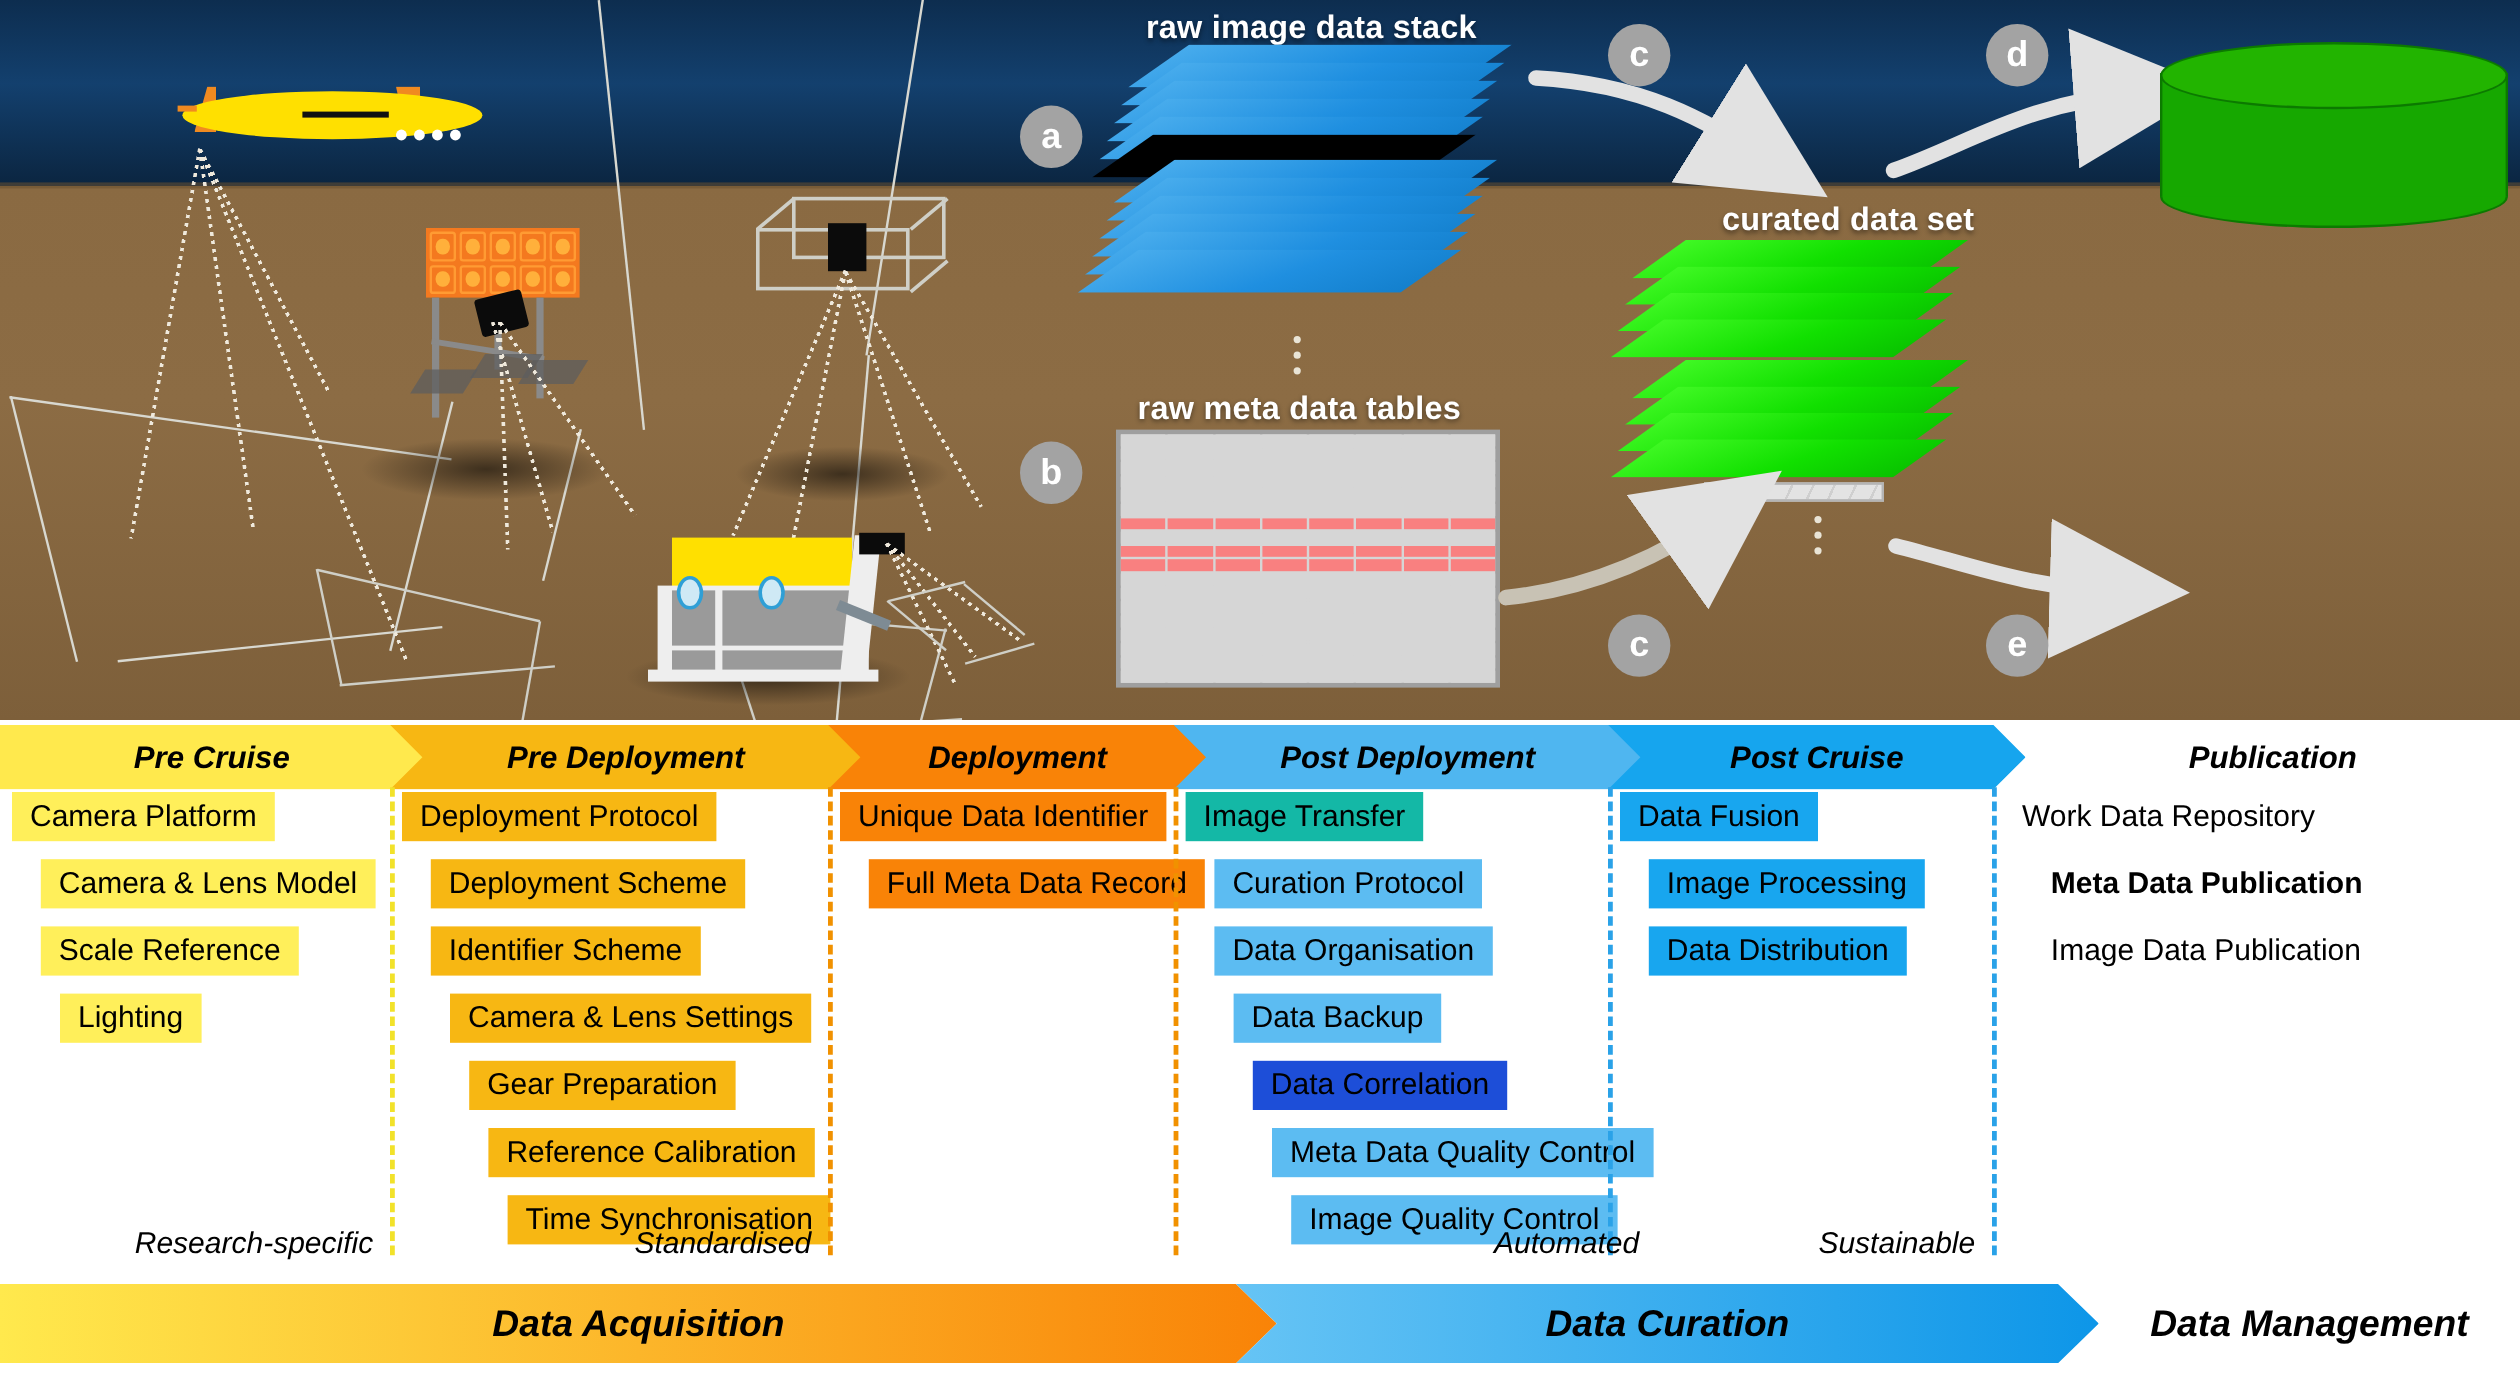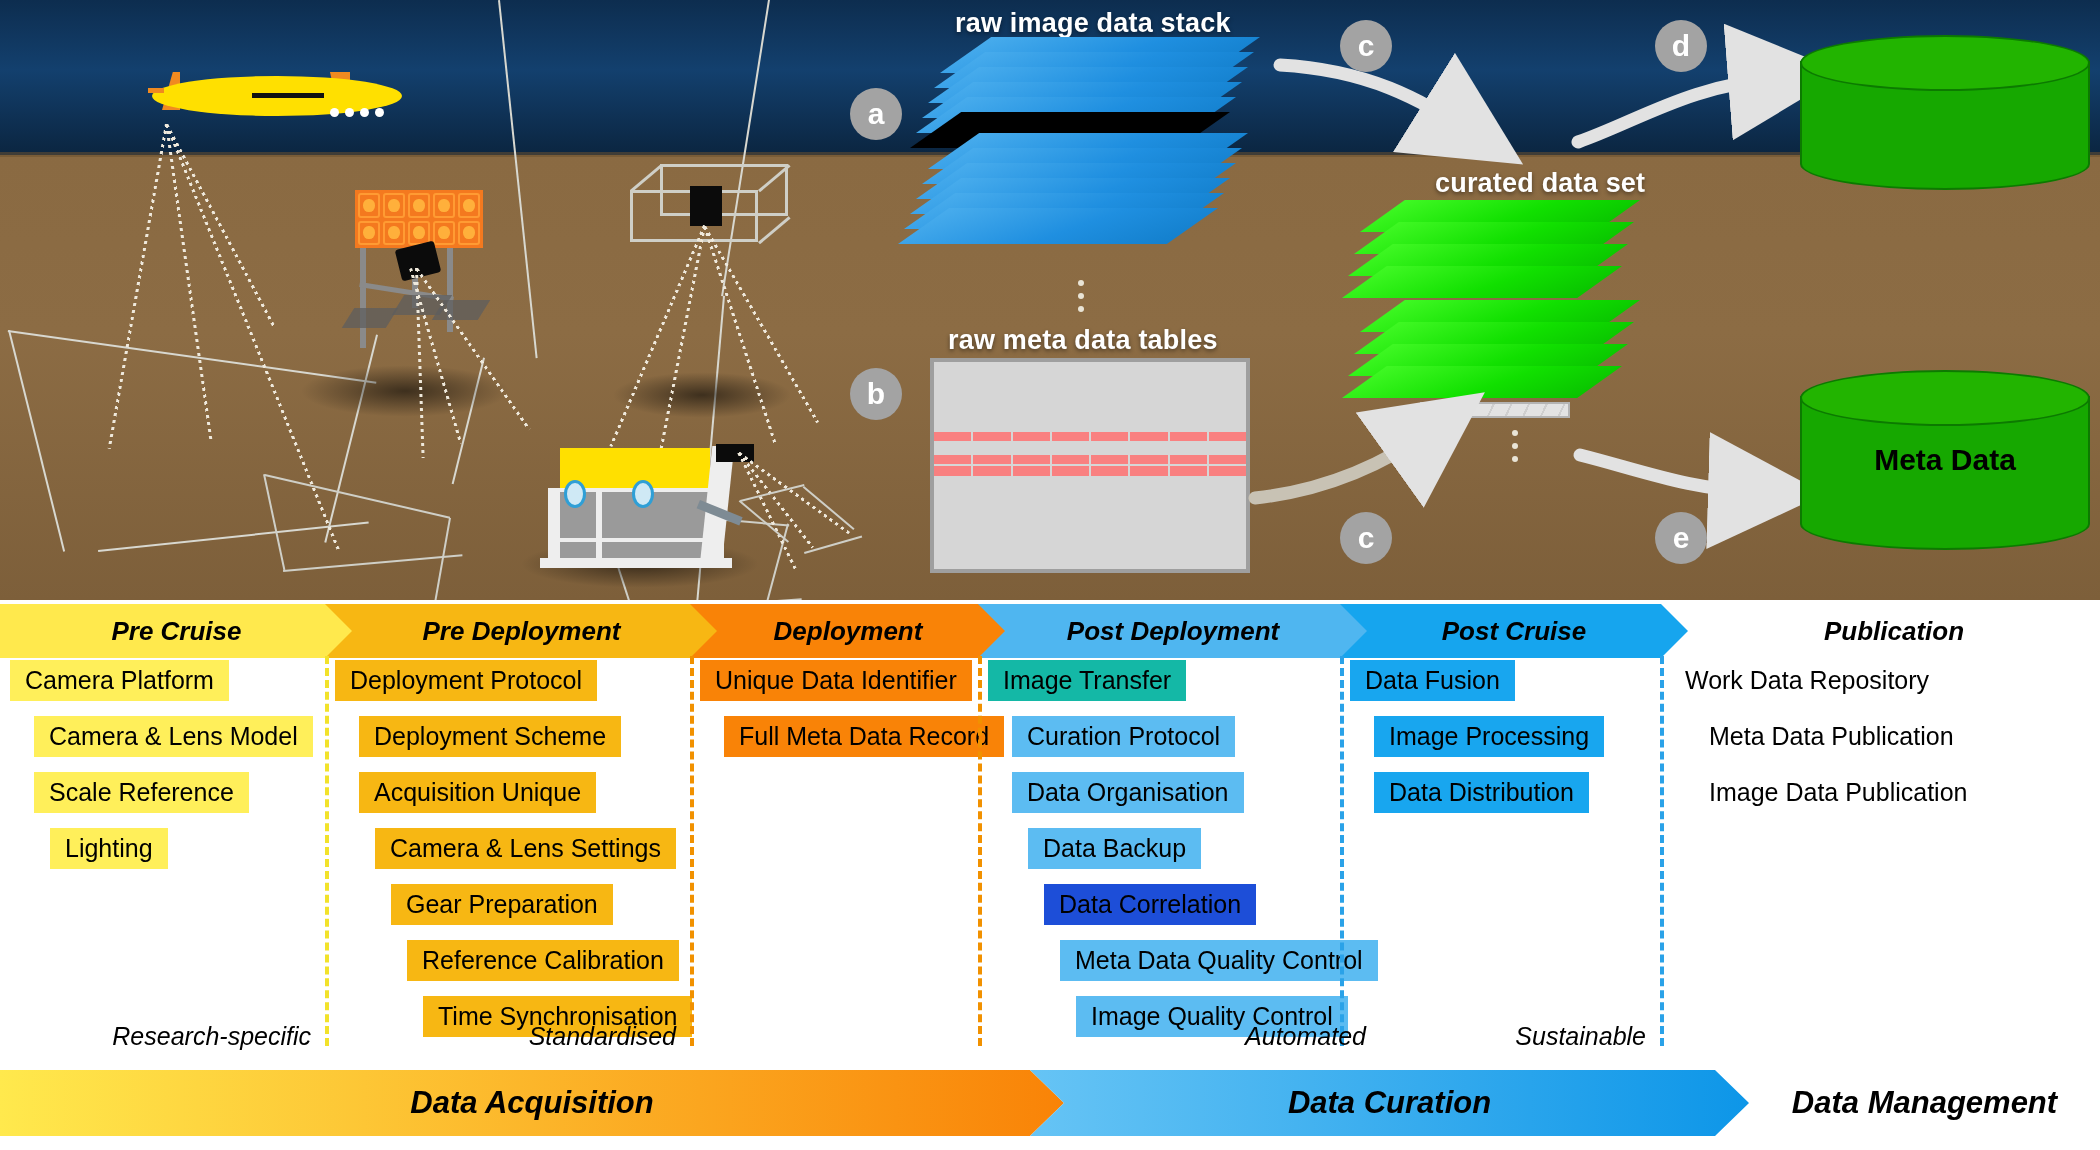--- a/index.html
+++ b/index.html
@@ -553,63 +553,57 @@
     <div class="marker" style="left:1340px;top:20px;">c</div>
     <div class="marker" style="left:1655px;top:20px;">d</div>
     <div class="marker" style="left:1340px;top:512px;">c</div>
     <div class="marker" style="left:1655px;top:512px;">e</div>
 
     <div class="cyl" style="left:1800px;top:35px;width:290px;height:155px;">
       <div class="bot"></div>
         <div class="body"></div>
         <div class="cap"></div>
     </div>
-    <div class="cyl" style="left:1800px;top:370px;width:290px;height:180px;">
-      <div class="bot"></div>
-        <div class="body"></div>
-        <div class="cap"></div>
-      <div class="lbl">Meta Data</div>
-    </div>
   </div>
 
   <div id="flow">
     <div id="chevrons">
         <div class="chev first" style="left: 0px; top: 4px; width: 353px; background: rgb(255, 233, 77);">Pre Cruise</div>
         <div class="chev" style="left: 325px; top: 4px; width: 393px; background: rgb(247, 183, 19);">Pre Deployment</div>
         <div class="chev" style="left: 690px; top: 4px; width: 316px; background: rgb(249, 131, 7);">Deployment</div>
         <div class="chev" style="left: 978px; top: 4px; width: 390px; background: rgb(79, 182, 240);">Post Deployment</div>
         <div class="chev" style="left: 1340px; top: 4px; width: 348px; background: rgb(22, 165, 238);">Post Cruise</div>
         <div class="chev" style="left: 1660px; top: 4px; width: 468px;">Publication</div>
       </div>
     <div id="pills">
         <div class="pill" style="left: 10px; top: 60px; background: rgb(255, 239, 90);">Camera Platform</div>
         <div class="pill" style="left: 34px; top: 116px; background: rgb(255, 239, 90);">Camera &amp; Lens Model</div>
         <div class="pill" style="left: 34px; top: 172px; background: rgb(255, 239, 90);">Scale Reference</div>
         <div class="pill" style="left: 50px; top: 228px; background: rgb(255, 239, 90);">Lighting</div>
         <div class="pill" style="left: 335px; top: 60px; background: rgb(247, 183, 19);">Deployment Protocol</div>
         <div class="pill" style="left: 359px; top: 116px; background: rgb(247, 183, 19);">Deployment Scheme</div>
-        <div class="pill" style="left: 359px; top: 172px; background: rgb(247, 183, 19);">Acquisition Unique</div>
+        <div class="pill" style="left: 359px; top: 172px; background: rgb(247, 183, 19);">Identifier Scheme</div>
         <div class="pill" style="left: 375px; top: 228px; background: rgb(247, 183, 19);">Camera &amp; Lens Settings</div>
         <div class="pill" style="left: 391px; top: 284px; background: rgb(247, 183, 19);">Gear Preparation</div>
         <div class="pill" style="left: 407px; top: 340px; background: rgb(247, 183, 19);">Reference Calibration</div>
         <div class="pill" style="left: 423px; top: 396px; background: rgb(247, 183, 19);">Time Synchronisation</div>
         <div class="pill" style="left: 700px; top: 60px; background: rgb(249, 131, 7);">Unique Data Identifier</div>
         <div class="pill" style="left: 724px; top: 116px; background: rgb(249, 131, 7);">Full Meta Data Record</div>
         <div class="pill" style="left: 988px; top: 60px; background: #14b8a6;">Image Transfer</div>
         <div class="pill" style="left: 1012px; top: 116px; background: rgb(92, 188, 242);">Curation Protocol</div>
         <div class="pill" style="left: 1012px; top: 172px; background: rgb(92, 188, 242);">Data Organisation</div>
         <div class="pill" style="left: 1028px; top: 228px; background: rgb(92, 188, 242);">Data Backup</div>
         <div class="pill" style="left: 1044px; top: 284px; background: #1d4ed8;">Data Correlation</div>
         <div class="pill" style="left: 1060px; top: 340px; background: rgb(92, 188, 242);">Meta Data Quality Control</div>
         <div class="pill" style="left: 1076px; top: 396px; background: rgb(92, 188, 242);">Image Quality Control</div>
         <div class="pill" style="left: 1350px; top: 60px; background: rgb(24, 166, 239);">Data Fusion</div>
         <div class="pill" style="left: 1374px; top: 116px; background: rgb(24, 166, 239);">Image Processing</div>
         <div class="pill" style="left: 1374px; top: 172px; background: rgb(24, 166, 239);">Data Distribution</div>
         <div class="pill" style="left: 1670px; top: 60px;">Work Data Repository</div>
-        <div class="pill" style="left: 1694px; top: 116px;">Meta Data Publication</div>
+        <div class="pill" style="left: 1694px; top: 116px; font-weight: bold;">Meta Data Publication</div>
         <div class="pill" style="left: 1694px; top: 172px;">Image Data Publication</div>
       </div>
     <div id="dividers">
         <div class="divider" style="left: 325px; top: 56px; height: 390px; border-color: rgb(242, 226, 42);"></div>
         <div class="divider" style="left: 690px; top: 56px; height: 390px; border-color: rgb(241, 145, 0);"></div>
         <div class="divider" style="left: 978px; top: 56px; height: 390px; border-color: rgb(241, 145, 0);"></div>
         <div class="divider" style="left: 1340px; top: 56px; height: 390px; border-color: rgb(42, 162, 232);"></div>
         <div class="divider" style="left: 1660px; top: 56px; height: 390px; border-color: rgb(42, 162, 232);"></div>
       </div>
     <div id="notes">

